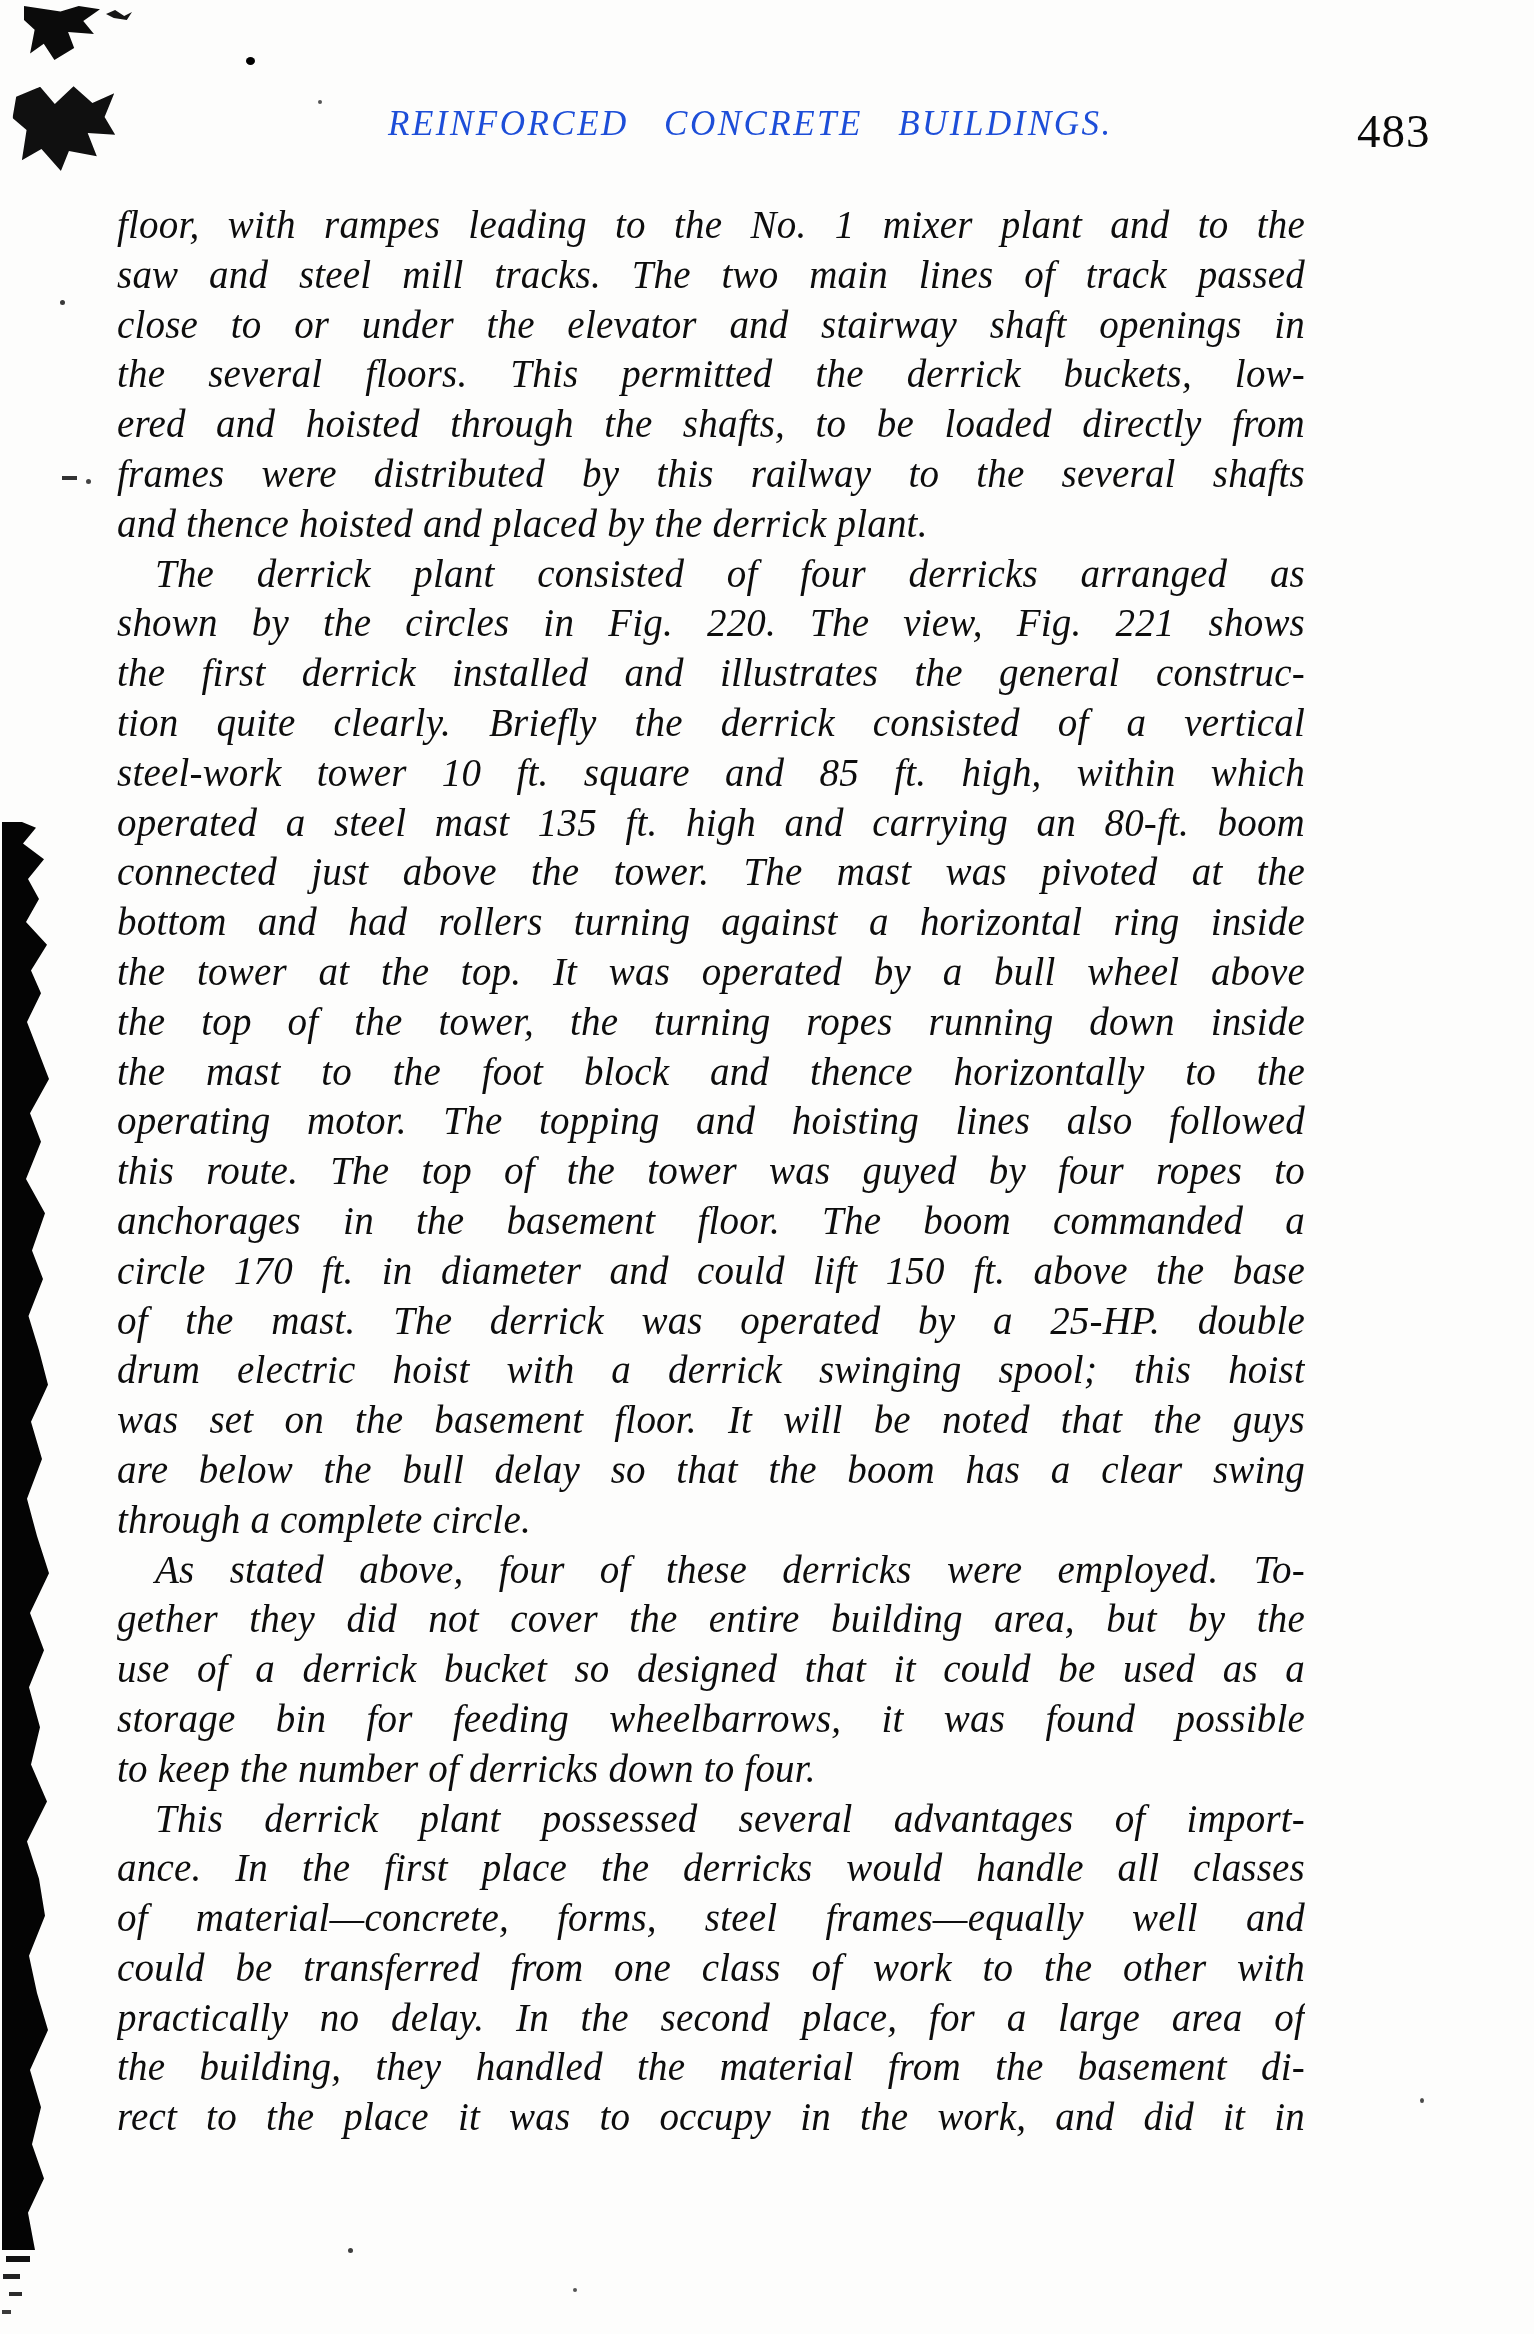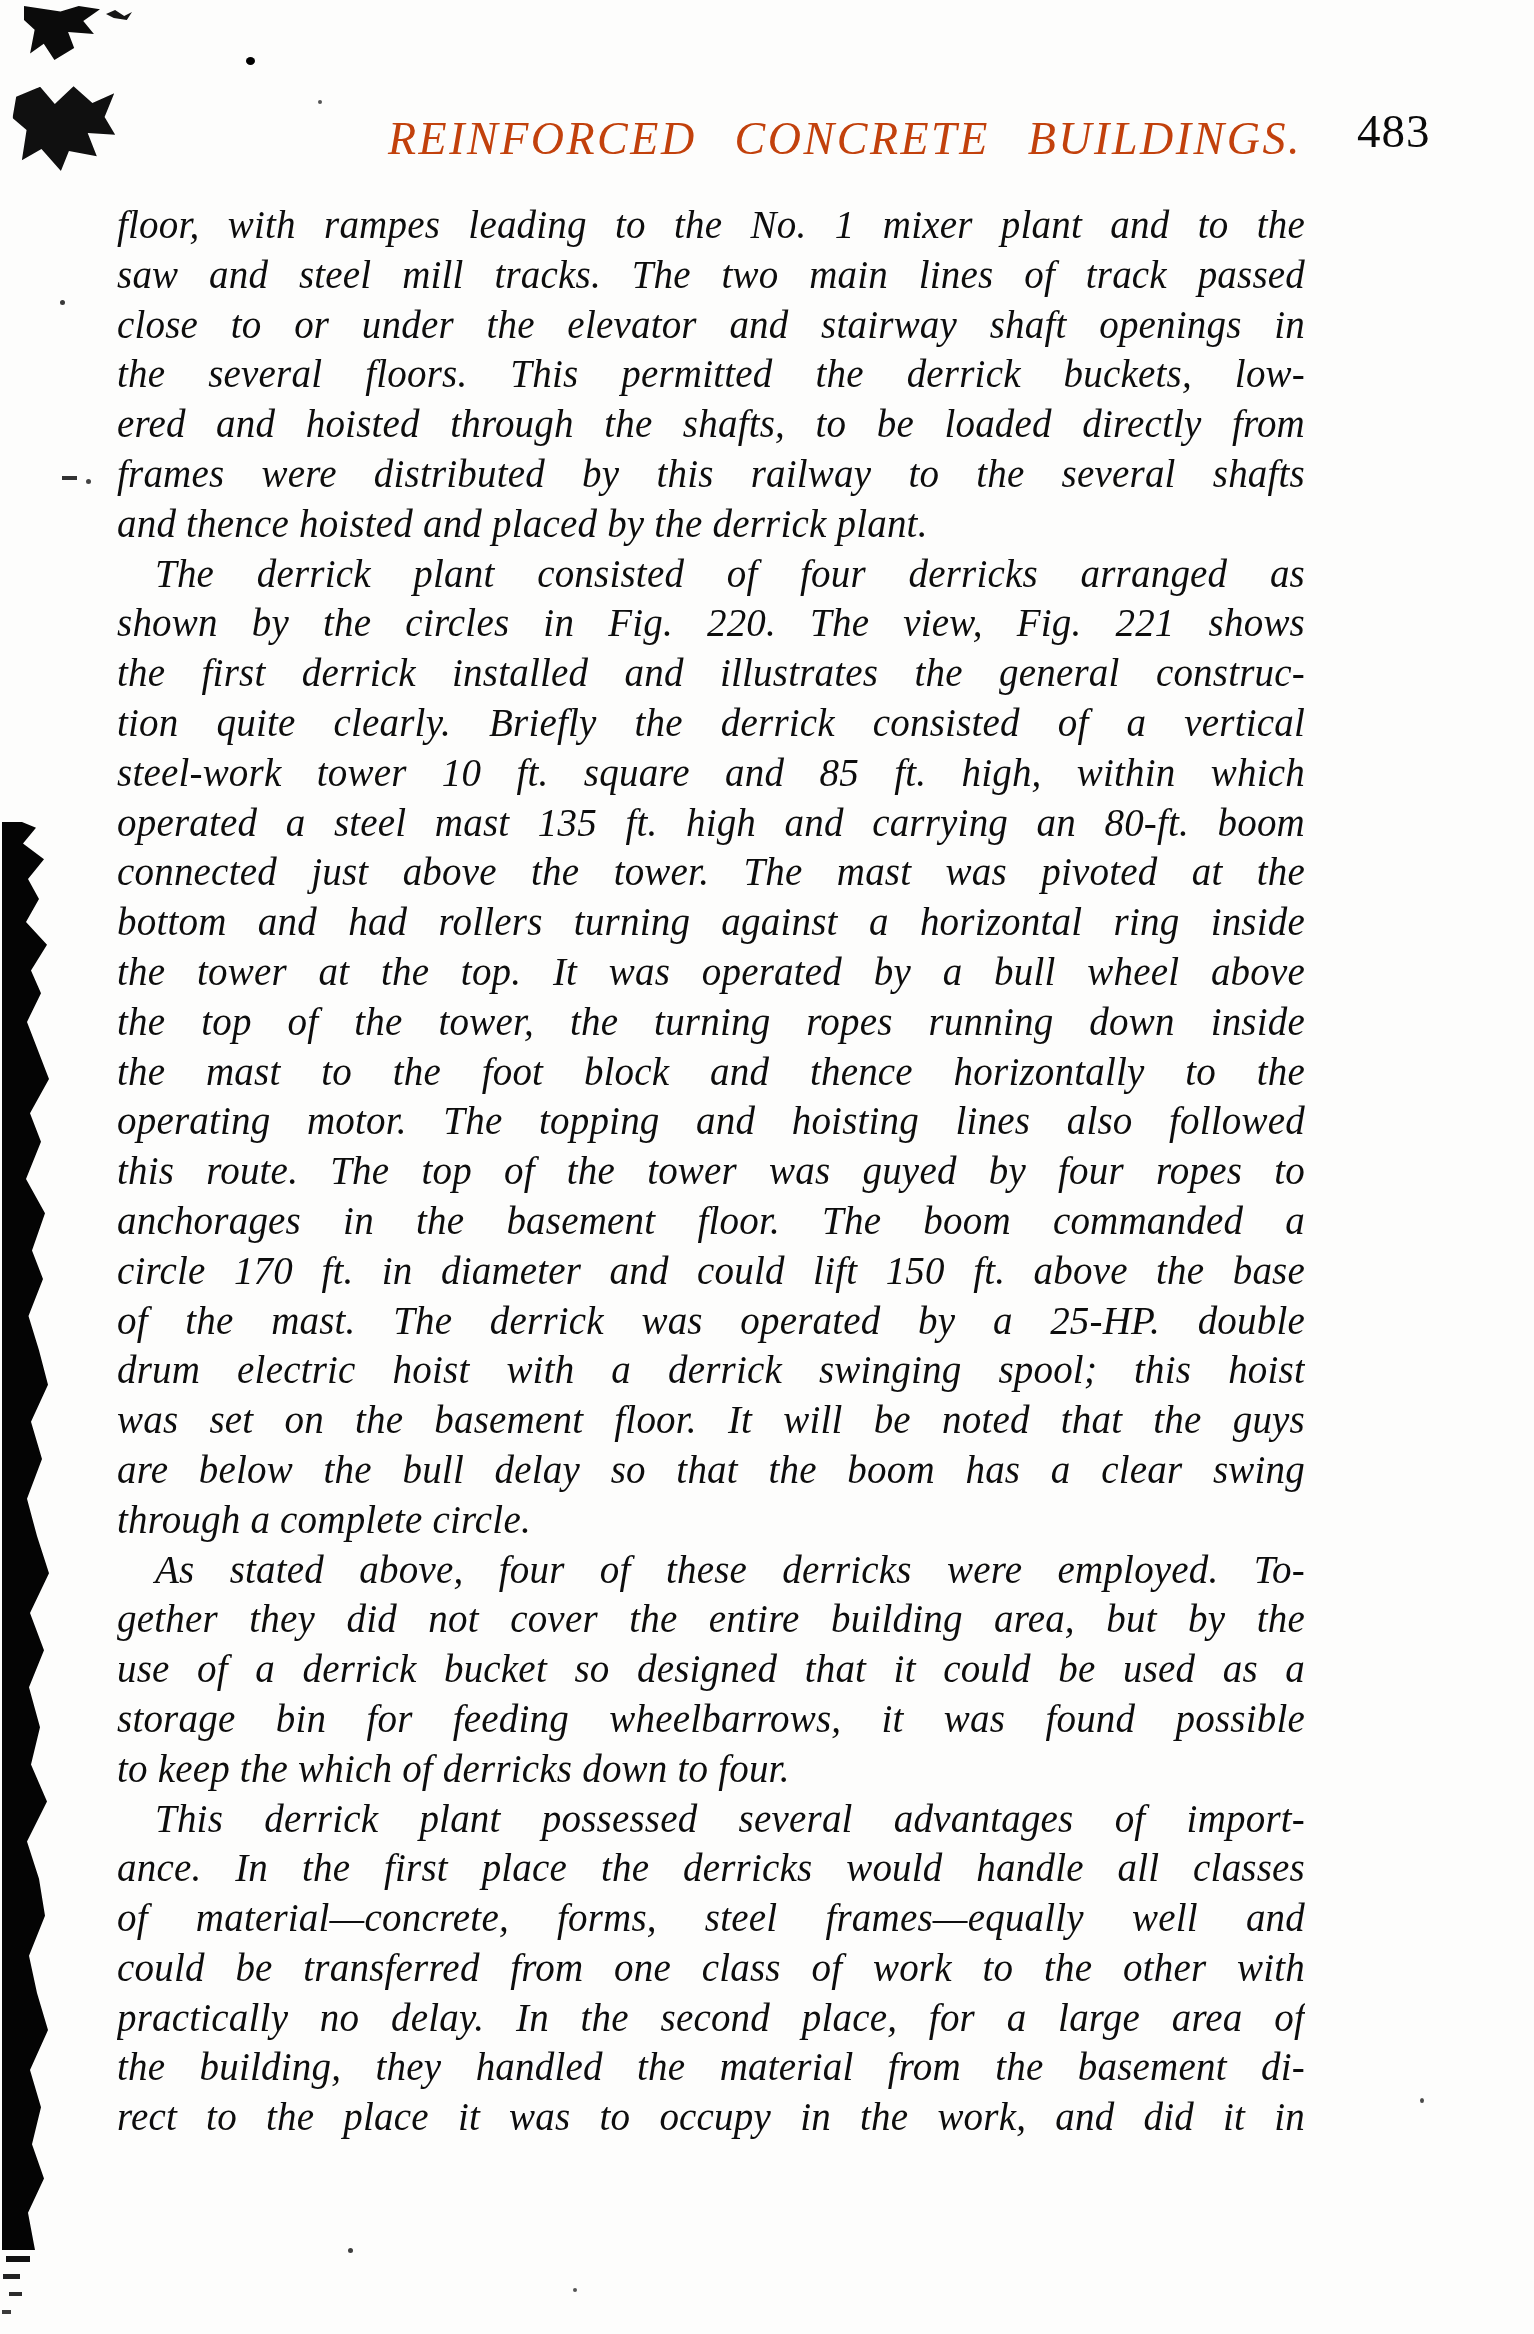--- a/index.html
+++ b/index.html
@@ -13,26 +13,26 @@
     background: #fdfdfc;
     overflow: hidden;
     font-family: "Liberation Serif", serif;
     color: #0d0d0d;
   }
 
   
   .running-head {
     position: absolute;
     left: 388px;
-    top: 112px;
+    top: 104px;
     font-style: italic;
-    font-size: 46px;
+    font-size: 35px;
     letter-spacing: 2.5px;
     word-spacing: 24px;
-    color: #c2410c;
+    color: #1d4ed8;
     white-space: nowrap;
   }
   .page-number {
     position: absolute;
     left: 1357px;
     top: 104px;
     font-size: 47px;
     letter-spacing: 1px;
     color: #0a0a0a;
   }
@@ -156,21 +156,21 @@
     <div class="text-line">circle 170 ft. in diameter and could lift 150 ft. above the base</div>
     <div class="text-line">of the mast.  The derrick was operated by a 25-HP. double</div>
     <div class="text-line">drum electric hoist with a derrick swinging spool; this hoist</div>
     <div class="text-line">was set on the basement floor.  It will be noted that the guys</div>
     <div class="text-line">are below the bull delay so that the boom has a clear swing</div>
     <div class="text-line para-end">through a complete circle.</div>
     <div class="text-line indent">As stated above, four of these derricks were employed.  To-</div>
     <div class="text-line">gether they did not cover the entire building area, but by the</div>
     <div class="text-line">use of a derrick bucket so designed that it could be used as a</div>
     <div class="text-line">storage bin for feeding wheelbarrows, it was found possible</div>
-    <div class="text-line para-end">to keep the which of derricks down to four.</div>
+    <div class="text-line para-end">to keep the number of derricks down to four.</div>
     <div class="text-line indent">This derrick plant possessed several advantages of import-</div>
     <div class="text-line">ance.  In the first place the derricks would handle all classes</div>
     <div class="text-line">of material—concrete, forms, steel frames—equally well and</div>
     <div class="text-line">could be transferred from one class of work to the other with</div>
     <div class="text-line">practically no delay.  In the second place, for a large area of</div>
     <div class="text-line">the building, they handled the material from the basement di-</div>
     <div class="text-line">rect to the place it was to occupy in the work, and did it in</div>
   </div>
 
 </body></html>

